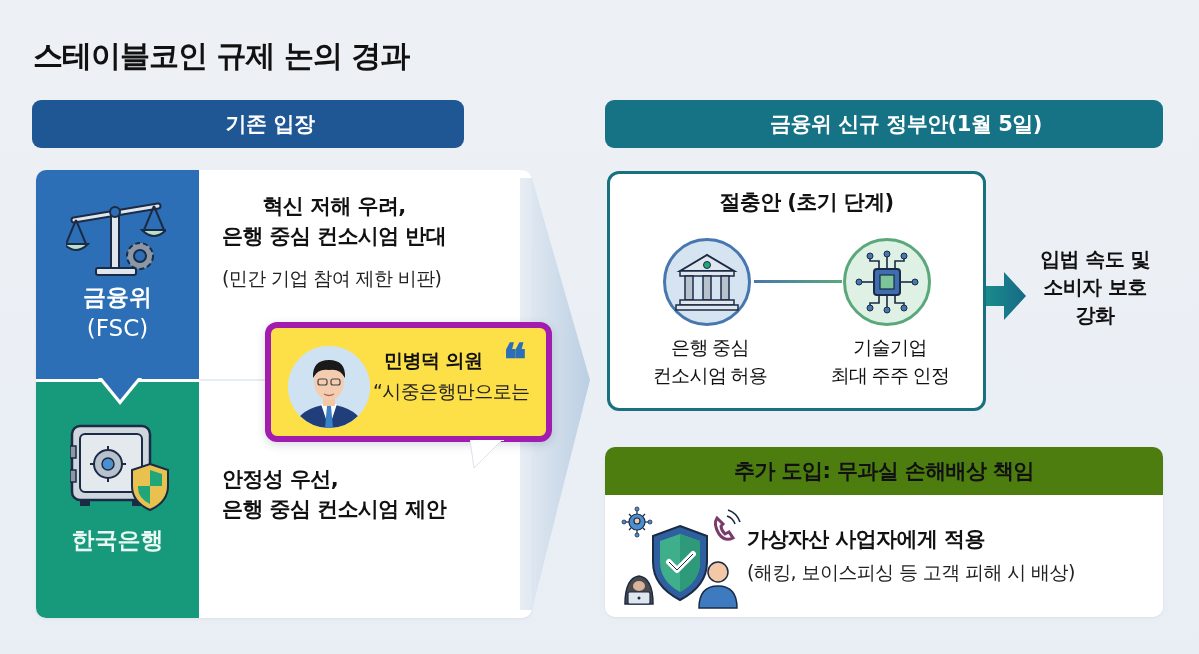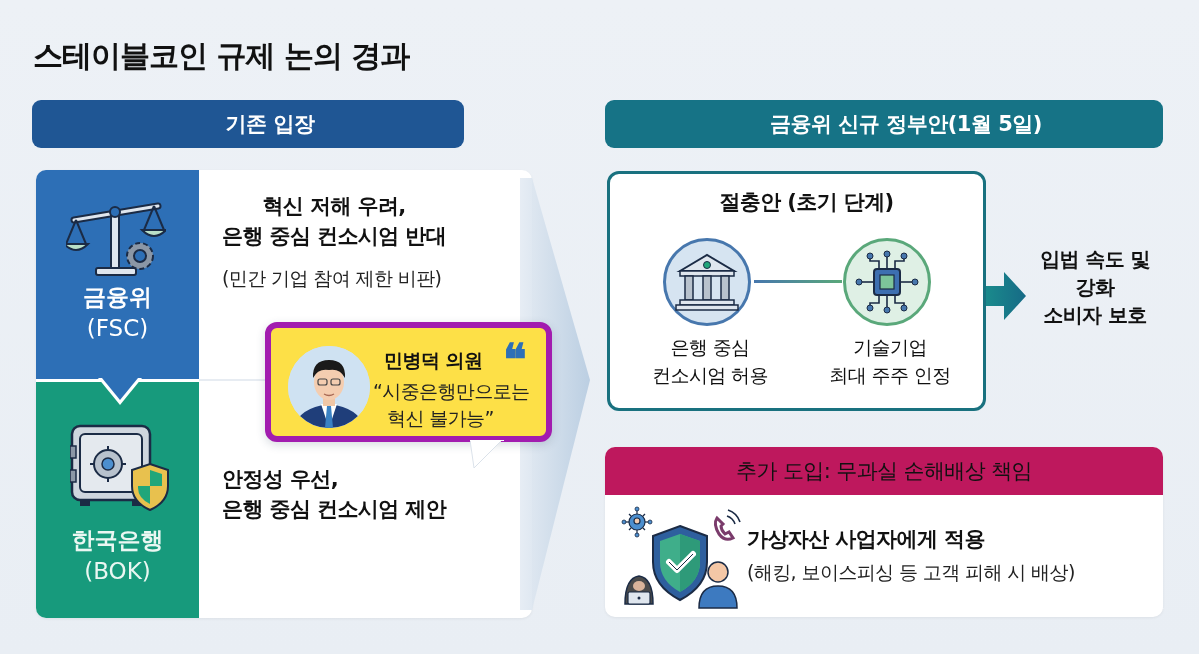--- a/index.html
+++ b/index.html
@@ -118,42 +118,42 @@
   .node {
     position: absolute; width: 88px; height: 88px; border-radius: 50%;
   }
   .node-bank { left: 53px; top: 64px; background: #d6e4f1; border: 3px solid #4777ad; }
   .node-tech { left: 233px; top: 64px; background: #dff0e5; border: 3px solid #5aa87a; }
   .connector {
     position: absolute; top: 106px; left: 144px; width: 88px; height: 3px;
     background: linear-gradient(90deg, #4777ad 0%, #5aa87a 100%);
   }
   .node-label {
-    position: absolute; text-align: center; font-size: 19px; line-height: 1.45; letter-spacing: -0.6px; color: #111;
+    position: absolute; text-align: center; font-size: 19px; line-height: 1.45; letter-spacing: -0.6px; color: #111; font-family: Liberation Serif, serif;
   }
   .node-label span { display: block; }
   .label-bank { left: 10px; width: 180px; top: 160px; }
   .label-tech { left: 190px; width: 180px; top: 160px; }
 
   .result-arrow { position: absolute; left: 982px; top: 270px; }
   .result-text {
     position: absolute; left: 1030px; top: 245px; width: 130px; text-align: center;
     font-size: 20px; font-weight: bold; line-height: 1.4; letter-spacing: -0.6px;
   }
   .result-text span { display: block; }
 
   
   .liab-box {
     position: absolute; left: 605px; top: 447px; width: 558px; height: 170px;
     background: #fff; border-radius: 10px; overflow: hidden;
     box-shadow: 0 1px 3px rgba(0,0,0,0.06);
   }
   .liab-hdr {
-    height: 48px; background: #be185d; display: flex; align-items: center; justify-content: center;
-    font-size: 21px; font-weight: normal; letter-spacing: -0.6px; color: #111;
+    height: 48px; background: #4d7c0f; display: flex; align-items: center; justify-content: center;
+    font-size: 21px; font-weight: bold; letter-spacing: -0.6px; color: #111;
   }
   .liab-icon { position: absolute; left: 10px; top: 57px; }
   .liab-main {
     position: absolute; left: 142px; top: 78px; font-size: 21px; font-weight: bold; letter-spacing: -0.6px;
   }
   .liab-sub {
     position: absolute; left: 142px; top: 113px; font-size: 19px; letter-spacing: -0.6px; color: #222;
   }
   .sparkle { position: absolute; left: 1150px; top: 598px; color: #fff; font-size: 18px; }
 </style>
@@ -217,21 +217,20 @@
         <line x1="52" y1="42" x2="56" y2="42"></line>
     </g>
     <rect x="10" y="78" width="10" height="6" fill="#1b2b45"></rect>
     <rect x="62" y="78" width="10" height="6" fill="#1b2b45"></rect>
     <path d="M80 42 L98 48 L98 64 Q98 80 80 88 Q62 80 62 64 L62 48 Z" fill="#e8c14e" stroke="#1b2b45" stroke-width="2"></path>
     <path d="M80 48 L92 52 L92 64 L80 64 Z" fill="#21a67a"></path>
     <path d="M68 64 L80 64 L80 82 Q68 76 68 66 Z" fill="#21a67a"></path>
   </svg>
   <div class="org-name bok-name">
     <span class="ko">한국은행</span>
-    <span class="en">(BOK)</span>
   </div>
 
   <div class="stmt stmt-fsc">
     <div>혁신 저해 우려,</div>
     <div>은행 중심 컨소시엄 반대</div>
   </div>
   <div class="sub">(민간 기업 참여 제한 비판)</div>
 
   <div class="stmt stmt-bok">
     <div>안정성 우선,</div>
@@ -251,21 +250,20 @@
       <path d="M25 32 Q24 14 41 14 Q58 14 57 32 Q52 22 41 24 Q30 22 25 32 Z" fill="#1a1a1a"></path>
       <rect x="30" y="33" width="9" height="6" rx="2" fill="none" stroke="#444" stroke-width="1.2"></rect>
       <rect x="43" y="33" width="9" height="6" rx="2" fill="none" stroke="#444" stroke-width="1.2"></rect>
       <path d="M36 48 Q41 51 46 48" stroke="#a86a55" stroke-width="1.3" fill="none"></path>
     </svg>
   </div>
   <div class="quote-name">민병덕 의원</div>
   <div class="quote-mark">❝</div>
   <div class="quote-text">
     <span>“시중은행만으로는</span>
-    <span class="l2">혁신 불가능”</span>
   </div>
 </div>
 <svg class="bubble-tail" width="40" height="30" viewBox="0 0 40 30">
   <path d="M0 0 L4 28 L32 0 Z" fill="#fff" stroke="#dbe2ea" stroke-width="1"></path>
   <rect x="0" y="-2" width="34" height="3" fill="#fff"></rect>
 </svg>
 
 <div class="comp-box">
   <div class="comp-title">절충안 (초기 단계)</div>
   <div class="connector"></div>
@@ -321,22 +319,22 @@
   <defs>
     <linearGradient id="ag" x1="0" y1="0" x2="1" y2="0">
       <stop offset="0" stop-color="#1a8a8c"></stop>
       <stop offset="1" stop-color="#166a86"></stop>
     </linearGradient>
   </defs>
   <polygon points="4,16 22,16 22,2 44,26 22,50 22,36 4,36" fill="url(#ag)"></polygon>
 </svg>
 <div class="result-text">
   <span>입법 속도 및</span>
+  <span>소비자 보호</span>
   <span>강화</span>
-  <span>소비자 보호</span>
 </div>
 
 <div class="liab-box">
   <div class="liab-hdr">추가 도입: 무과실 손해배상 책임</div>
   <svg class="liab-icon" width="130" height="105" viewBox="0 0 130 105">
 
     <g stroke="#1b2b45" stroke-width="1.2">
       <circle cx="22" cy="18" r="8" fill="#4c8fcf"></circle>
       <circle cx="22" cy="17" r="3" fill="#f4cdb0"></circle>
       <line x1="22" y1="6" x2="22" y2="10"></line>

